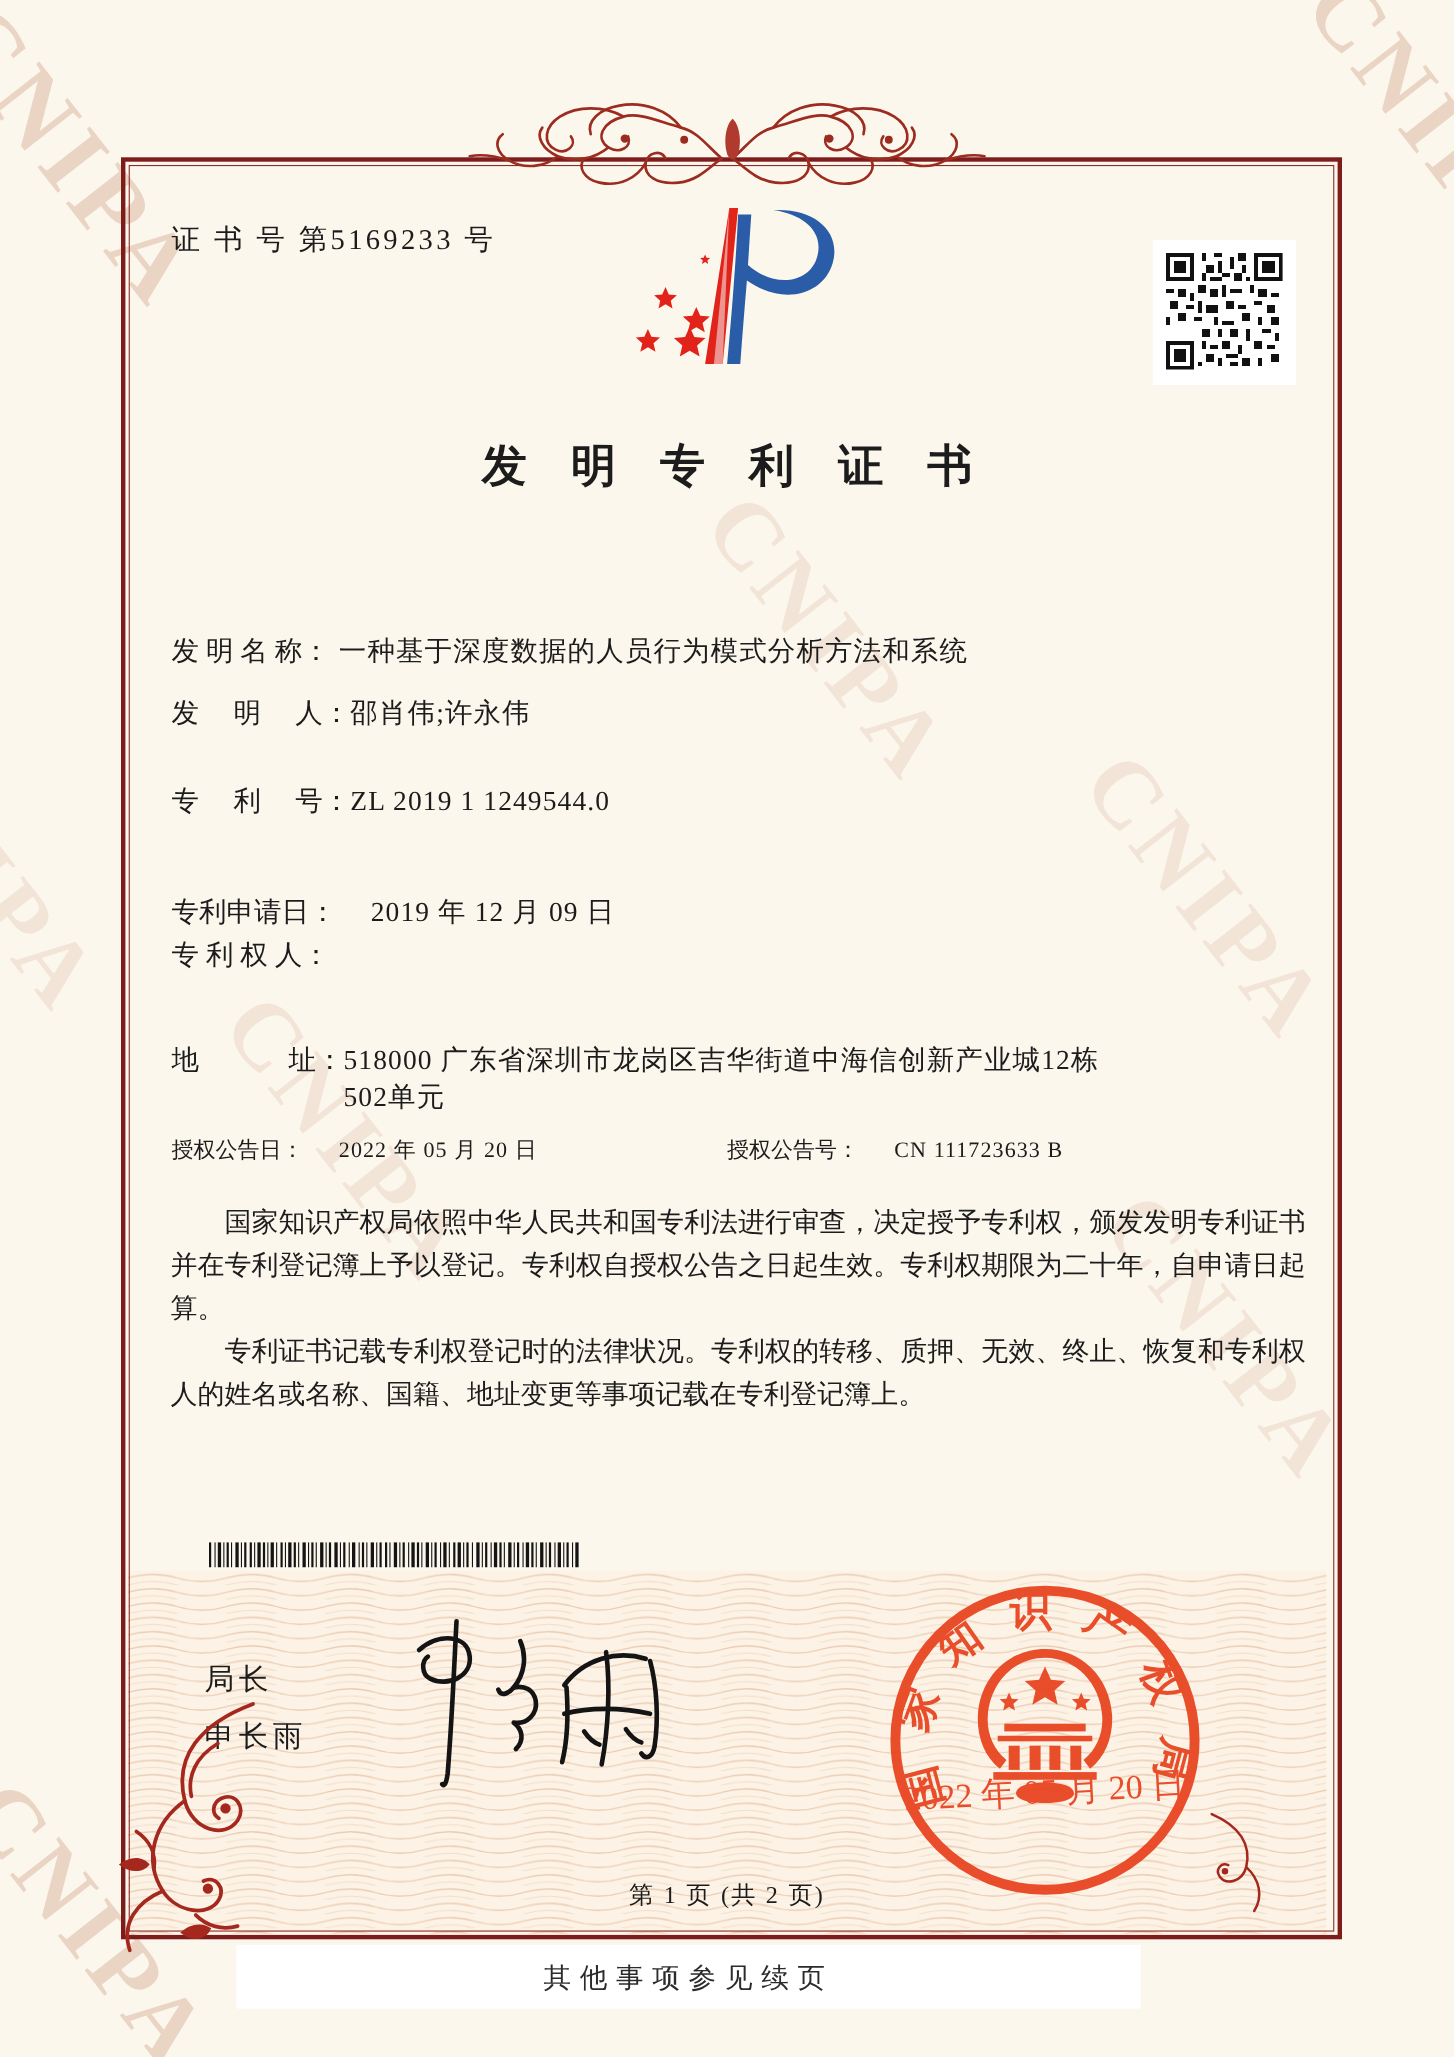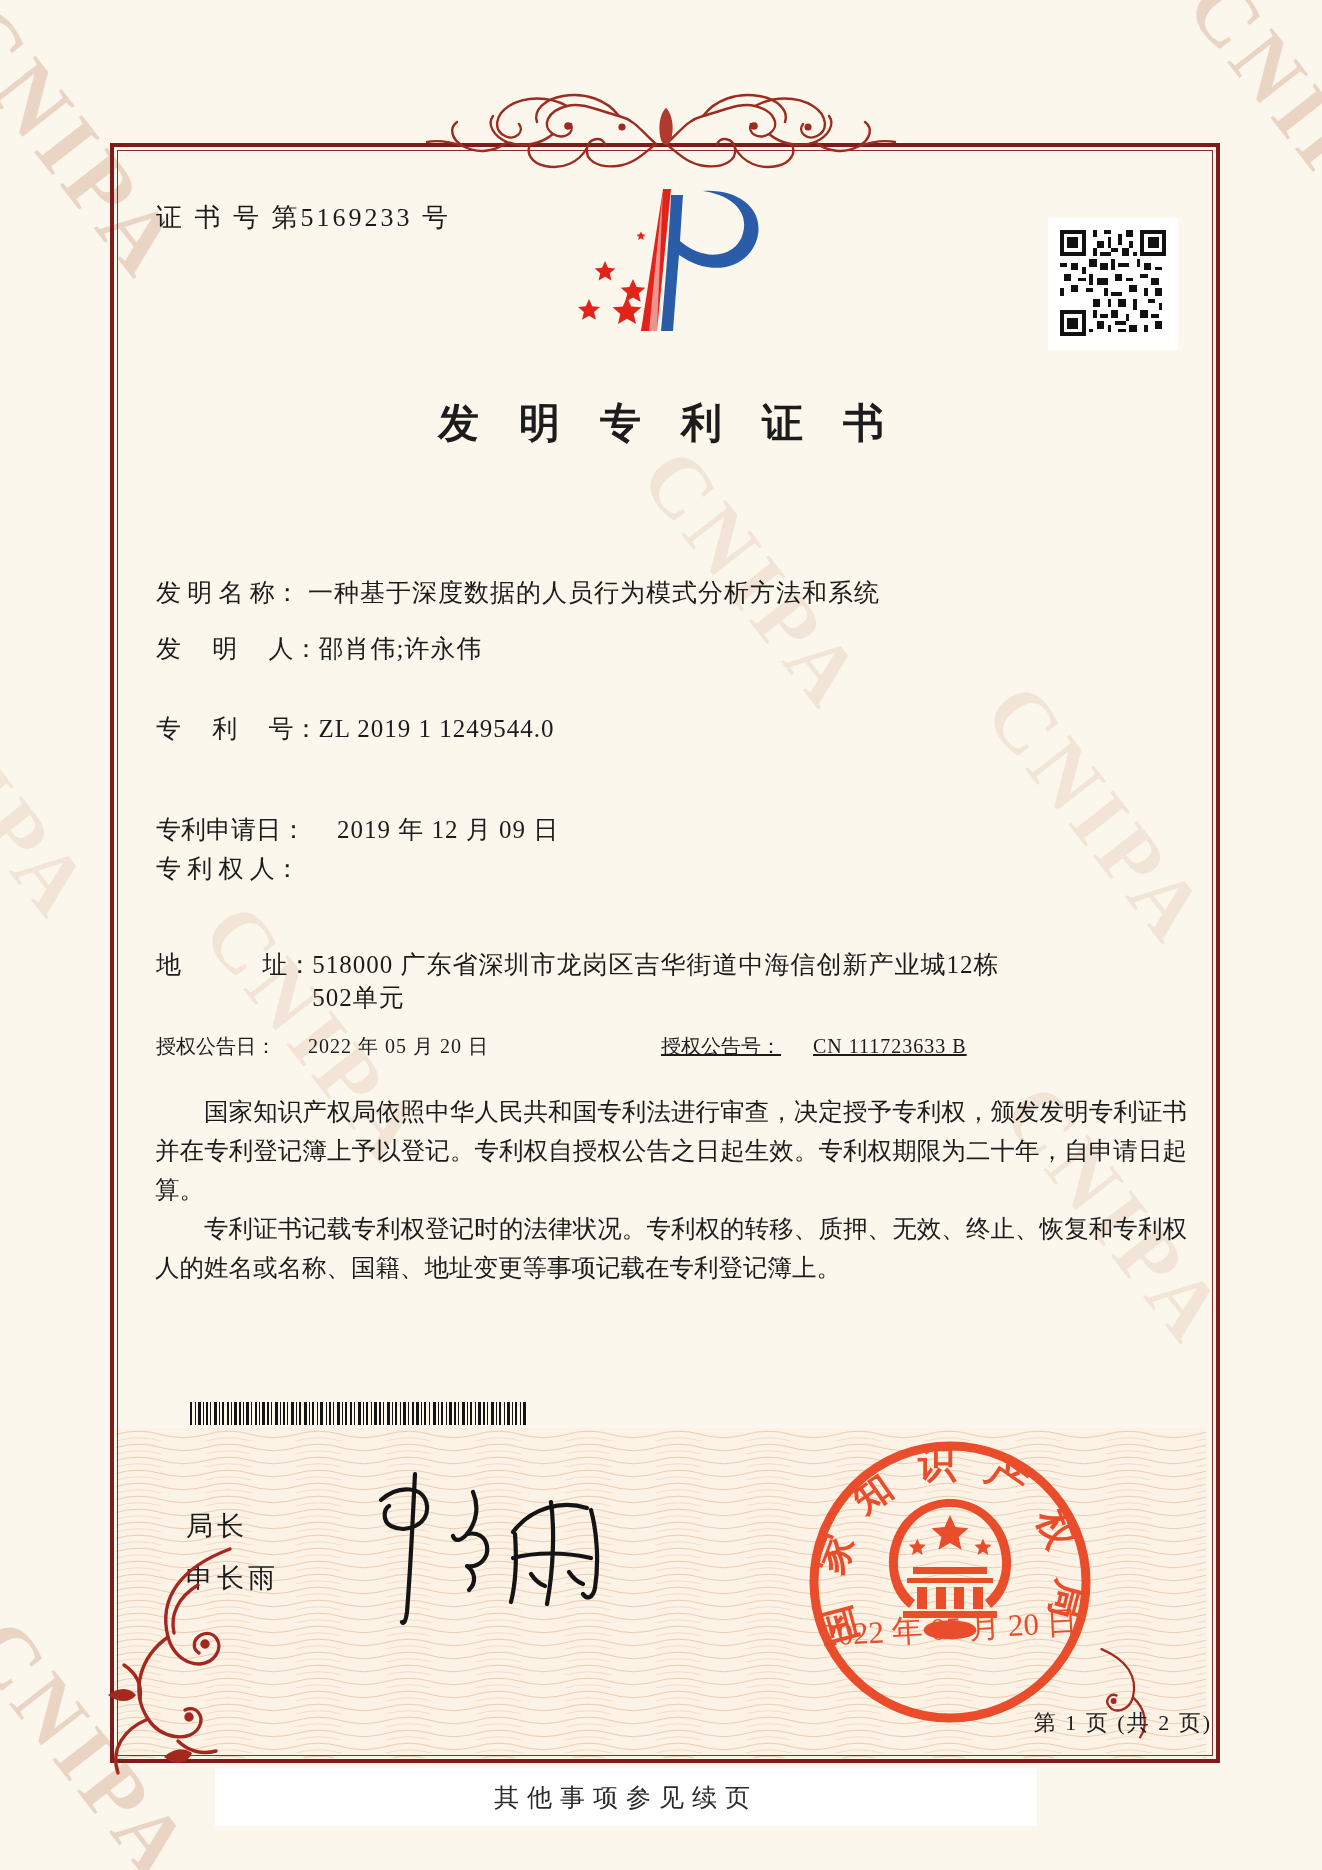--- a/index.html
+++ b/index.html
@@ -30,27 +30,27 @@
     font-size:41px;font-weight:600;letter-spacing:40px;padding-left:40px;box-sizing:border-box;
     white-space:nowrap;
   }
   
   .frow{position:absolute;left:156px;display:flex;font-size:25px;line-height:33px;}
   .flabel{flex:0 0 152px;white-space:pre;}
   .fvalue{letter-spacing:1px;}
   .fvalue.addr{width:705px;}
   .grantrow{position:absolute;left:156px;top:1030px;display:flex;font-size:20px;line-height:33px;width:1030px;}
   .grant-left{display:flex;width:505px;}
-  .grant-right{display:flex;text-decoration:underline;}
+  .grant-right{display:flex;}
   
   .paras{position:absolute;left:155px;top:1092px;width:1032px;font-size:24.5px;line-height:39px;text-align:justify;}
   .paras p{margin:0;text-indent:2em;}
   
   .officer{position:absolute;left:186px;font-size:27px;font-family:"Liberation Sans","DejaVu Sans",sans-serif;letter-spacing:4px;}
-  .pageinfo{position:absolute;left:110px;top:1708px;width:1102px;text-align:right;font-size:22px;letter-spacing:2px;}
+  .pageinfo{position:absolute;left:110px;top:1708px;width:1102px;text-align:center;font-size:22px;letter-spacing:2px;}
   .note-band{
     position:absolute;left:215px;top:1768px;width:822px;height:58px;background:#ffffff;
     display:flex;align-items:center;justify-content:center;font-size:25px;letter-spacing:8px;color:#2b2b2b;
   }
   .qr-pad{position:absolute;left:1048px;top:218px;width:130px;height:132px;background:#fff;}
 </style>
 </head>
 <body>
 
 <span class="wm" style="left:8px;top:-18px;font-size:92px;">CNIPA</span>

